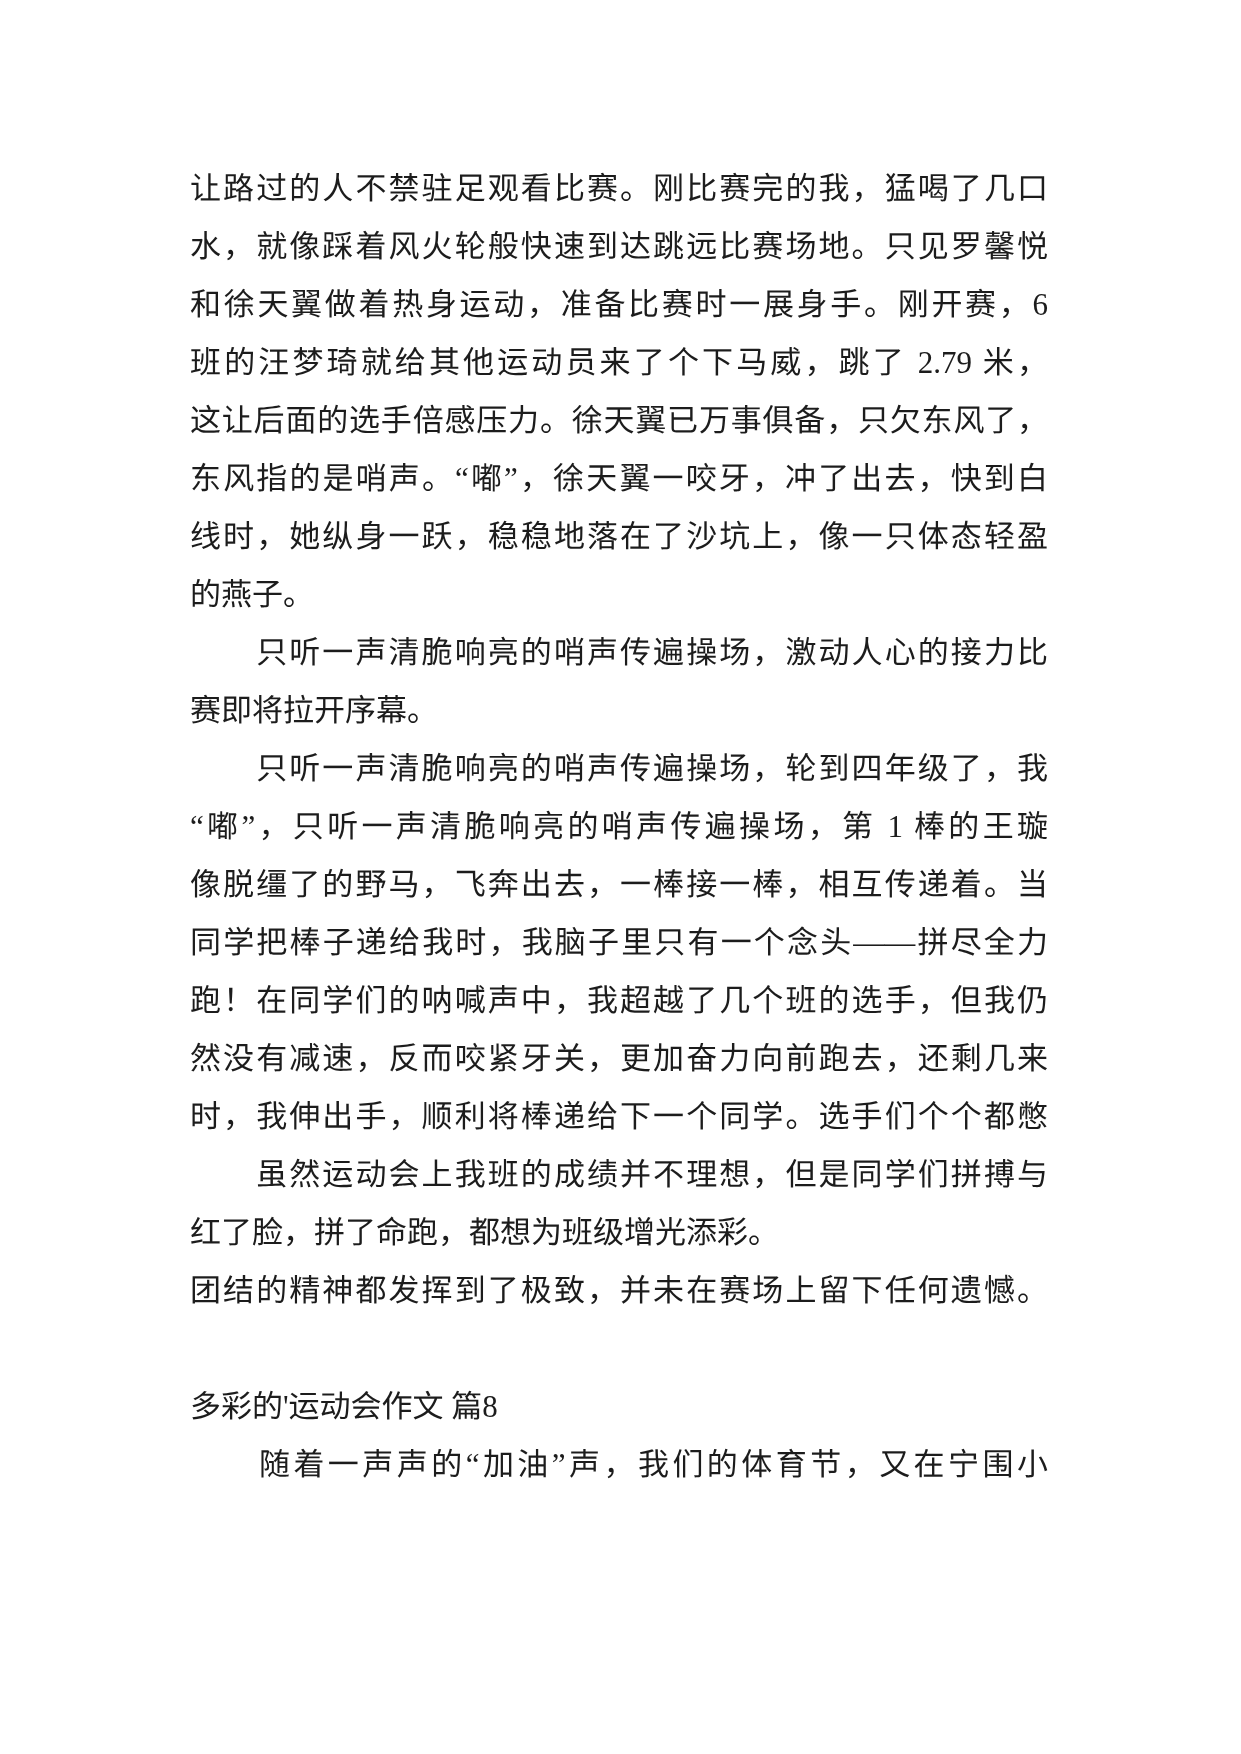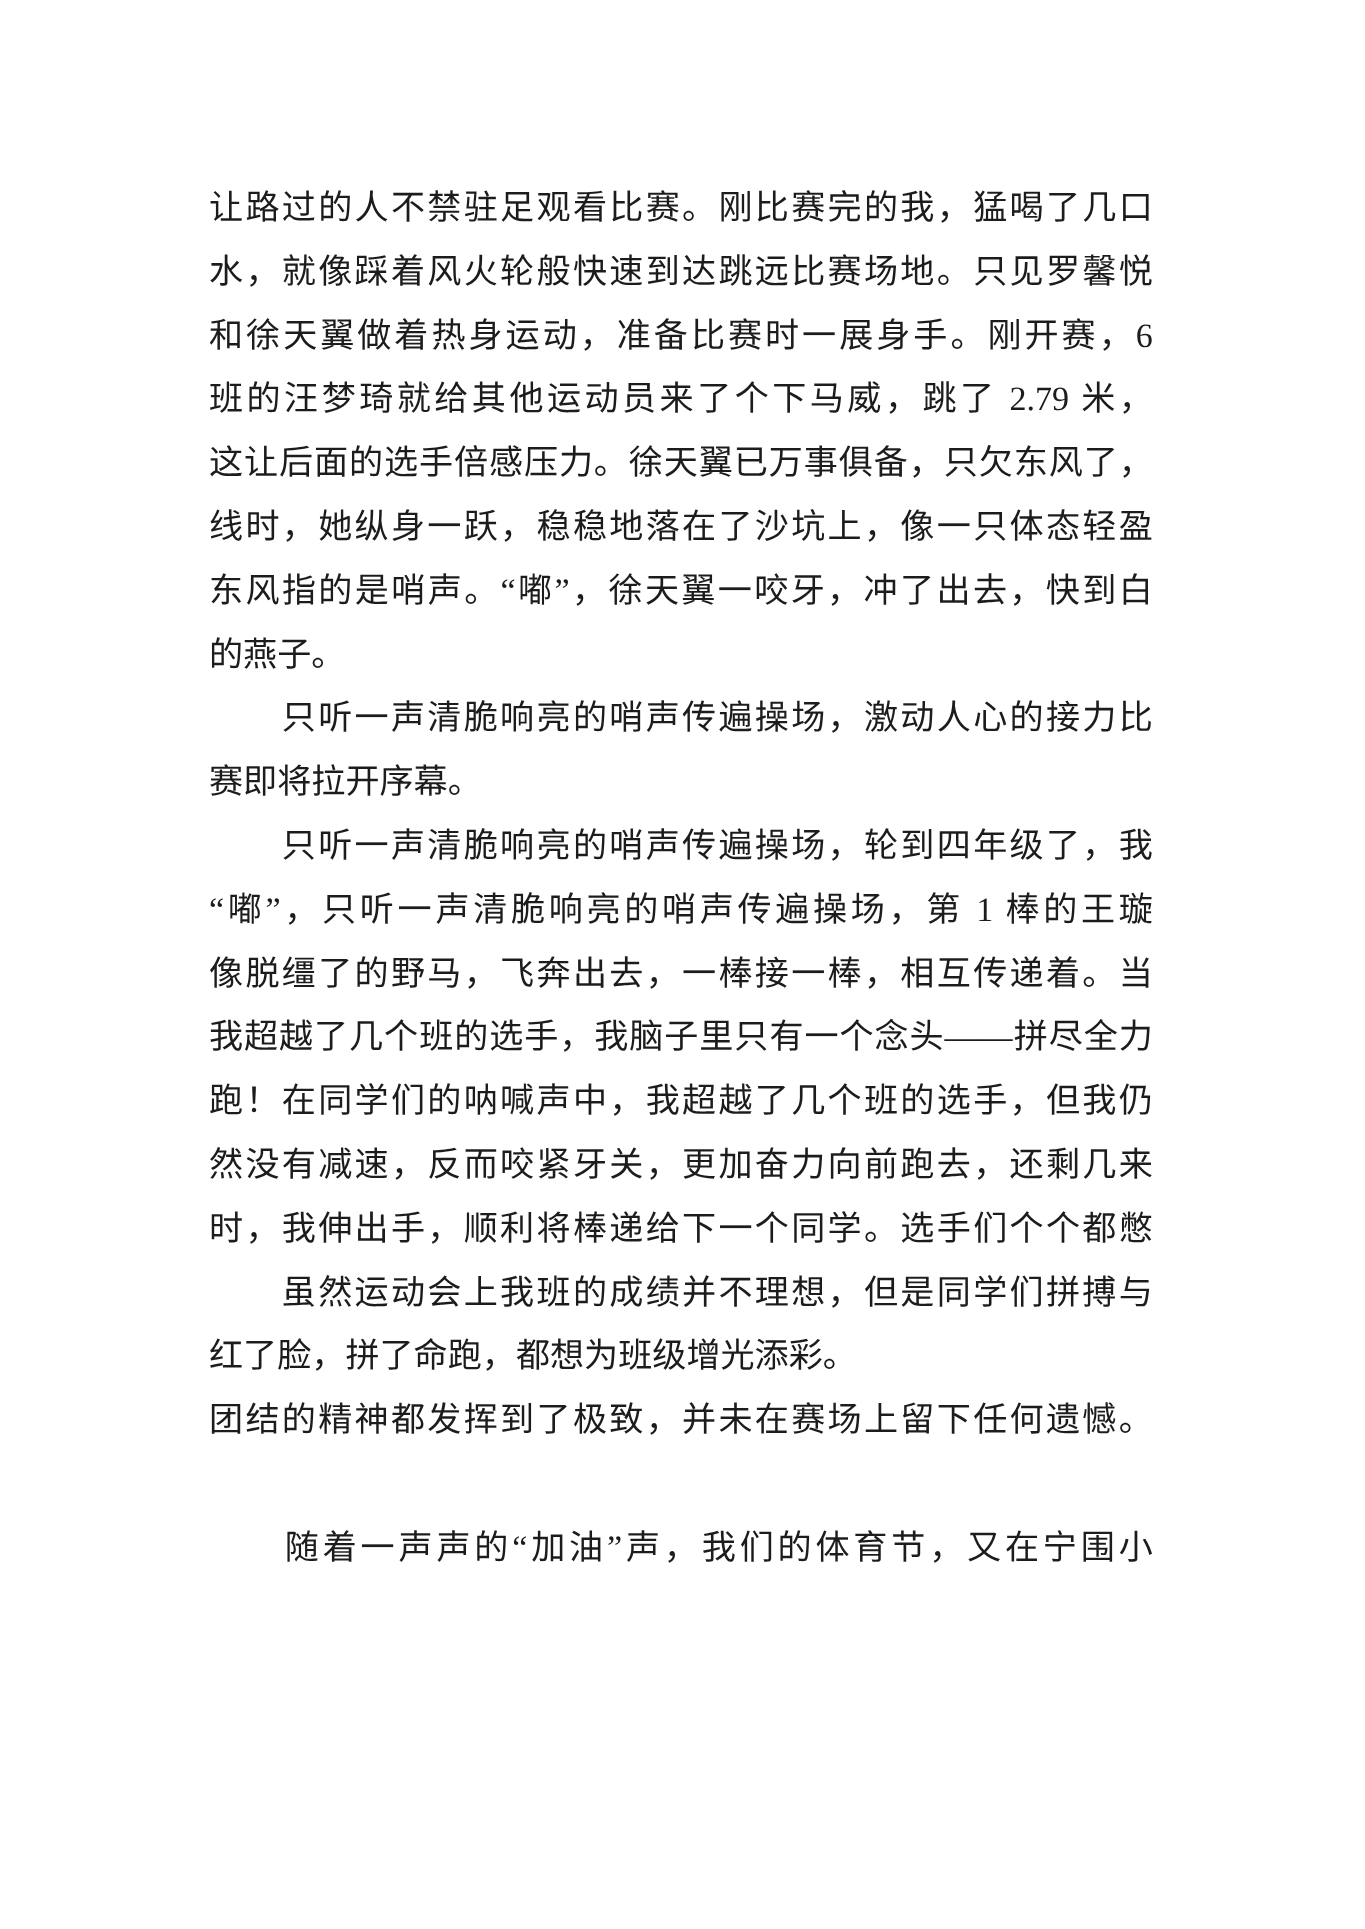--- a/index.html
+++ b/index.html
@@ -45,31 +45,32 @@
 </head>
 <body>
 
 <div class="page">
   <div class="text-block">
       <div class="line fill">让路过的人不禁驻足观看比赛。刚比赛完的我，猛喝了几口</div>
       <div class="line fill">水，就像踩着风火轮般快速到达跳远比赛场地。只见罗馨悦</div>
       <div class="line fill">和徐天翼做着热身运动，准备比赛时一展身手。刚开赛，6</div>
       <div class="line fill">班的汪梦琦就给其他运动员来了个下马威，跳了 2.79 米，</div>
       <div class="line fill">这让后面的选手倍感压力。徐天翼已万事俱备，只欠东风了，</div>
+      <div class="line fill">东风指的是哨声。“嘟”，徐天翼一咬牙，冲了出去，快到白</div>
       <div class="line fill">线时，她纵身一跃，稳稳地落在了沙坑上，像一只体态轻盈</div>
-      <div class="line fill">东风指的是哨声。“嘟”，徐天翼一咬牙，冲了出去，快到白</div>
       <div class="line">的燕子。</div>
       <div class="line fill">　　只听一声清脆响亮的哨声传遍操场，激动人心的接力比</div>
       <div class="line">赛即将拉开序幕。</div>
       <div class="line fill">　　只听一声清脆响亮的哨声传遍操场，轮到四年级了，我</div>
       <div class="line fill">“嘟”，只听一声清脆响亮的哨声传遍操场，第 1 棒的王璇</div>
       <div class="line fill">像脱缰了的野马，飞奔出去，一棒接一棒，相互传递着。当</div>
-      <div class="line fill">我超越了几个班的选手，我脑子里只有一个念头——拼尽全力</div>
+      <div class="line fill">同学把棒子递给我时，我脑子里只有一个念头——拼尽全力</div>
       <div class="line fill">跑！在同学们的呐喊声中，我超越了几个班的选手，但我仍</div>
       <div class="line fill">然没有减速，反而咬紧牙关，更加奋力向前跑去，还剩几来</div>
       <div class="line fill">时，我伸出手，顺利将棒递给下一个同学。选手们个个都憋</div>
       <div class="line fill">　　虽然运动会上我班的成绩并不理想，但是同学们拼搏与</div>
       <div class="line">红了脸，拼了命跑，都想为班级增光添彩。</div>
       <div class="line fill">团结的精神都发挥到了极致，并未在赛场上留下任何遗憾。</div>
       <div class="line spacer"></div>
+      <div class="line">多彩的'运动会作文 篇8</div>
       <div class="line fill">　　随着一声声的“加油”声，我们的体育节，又在宁围小</div>
     </div>
 </div>
 
 </body></html>

